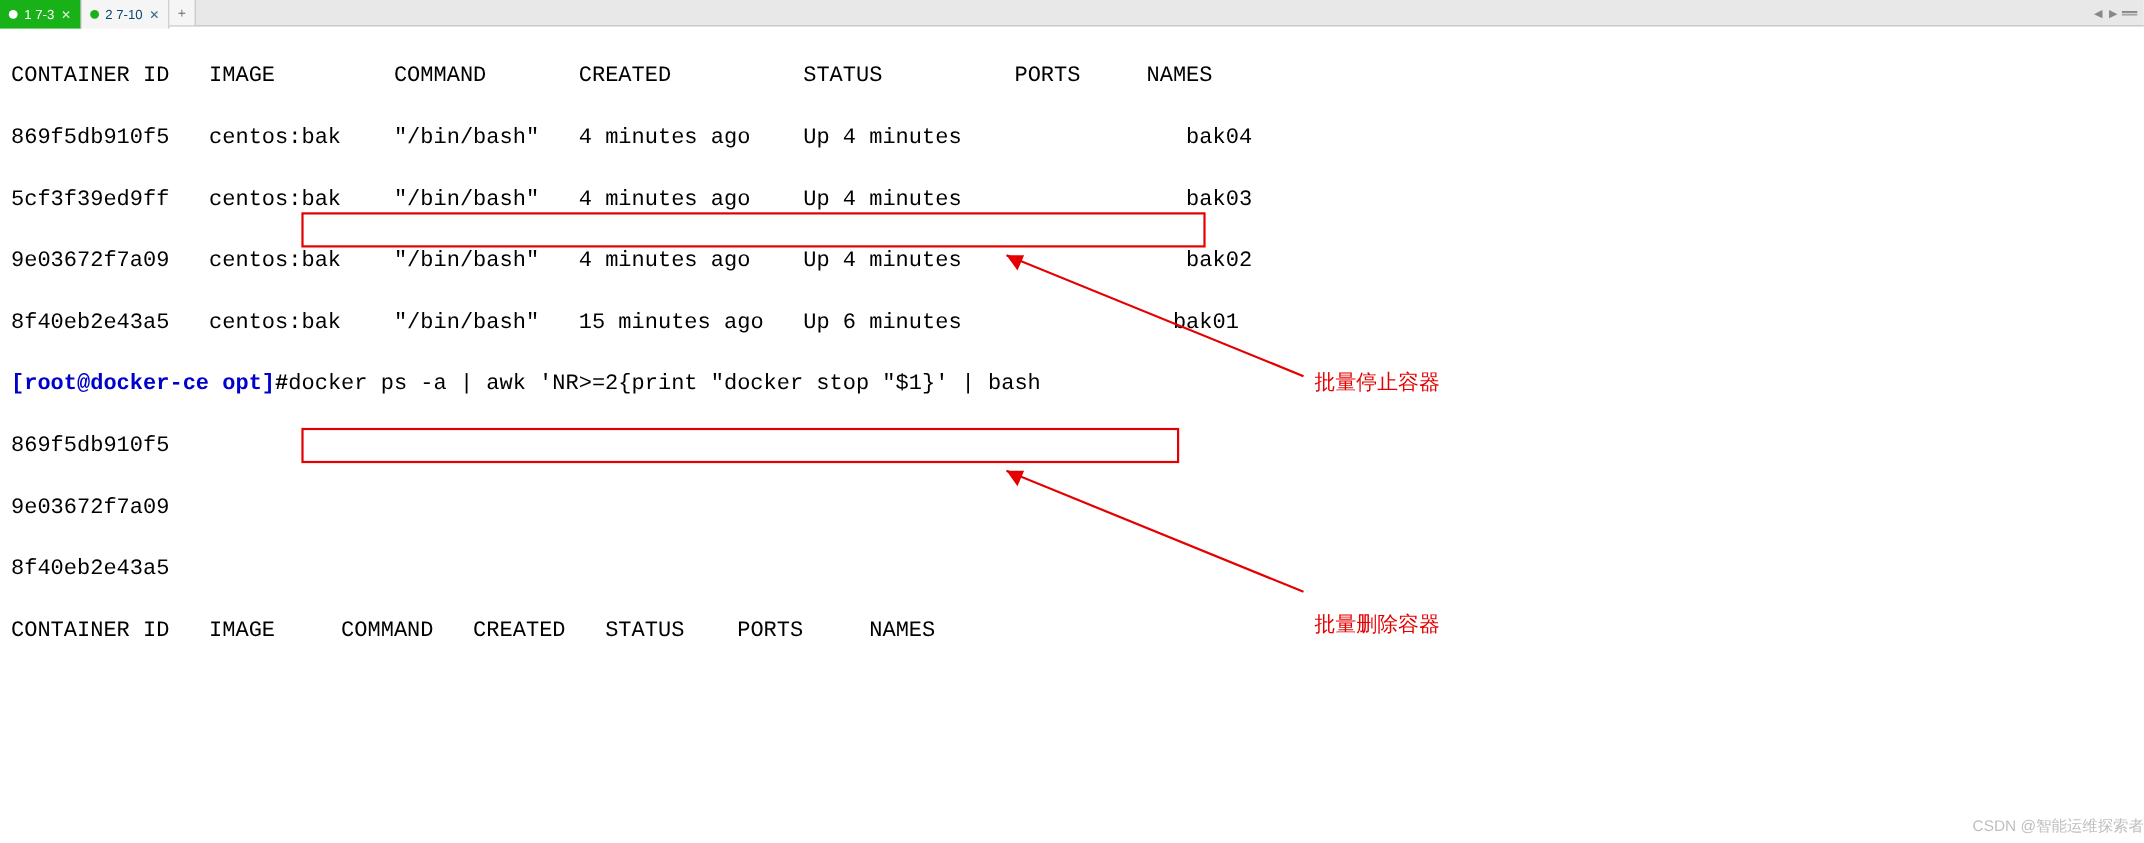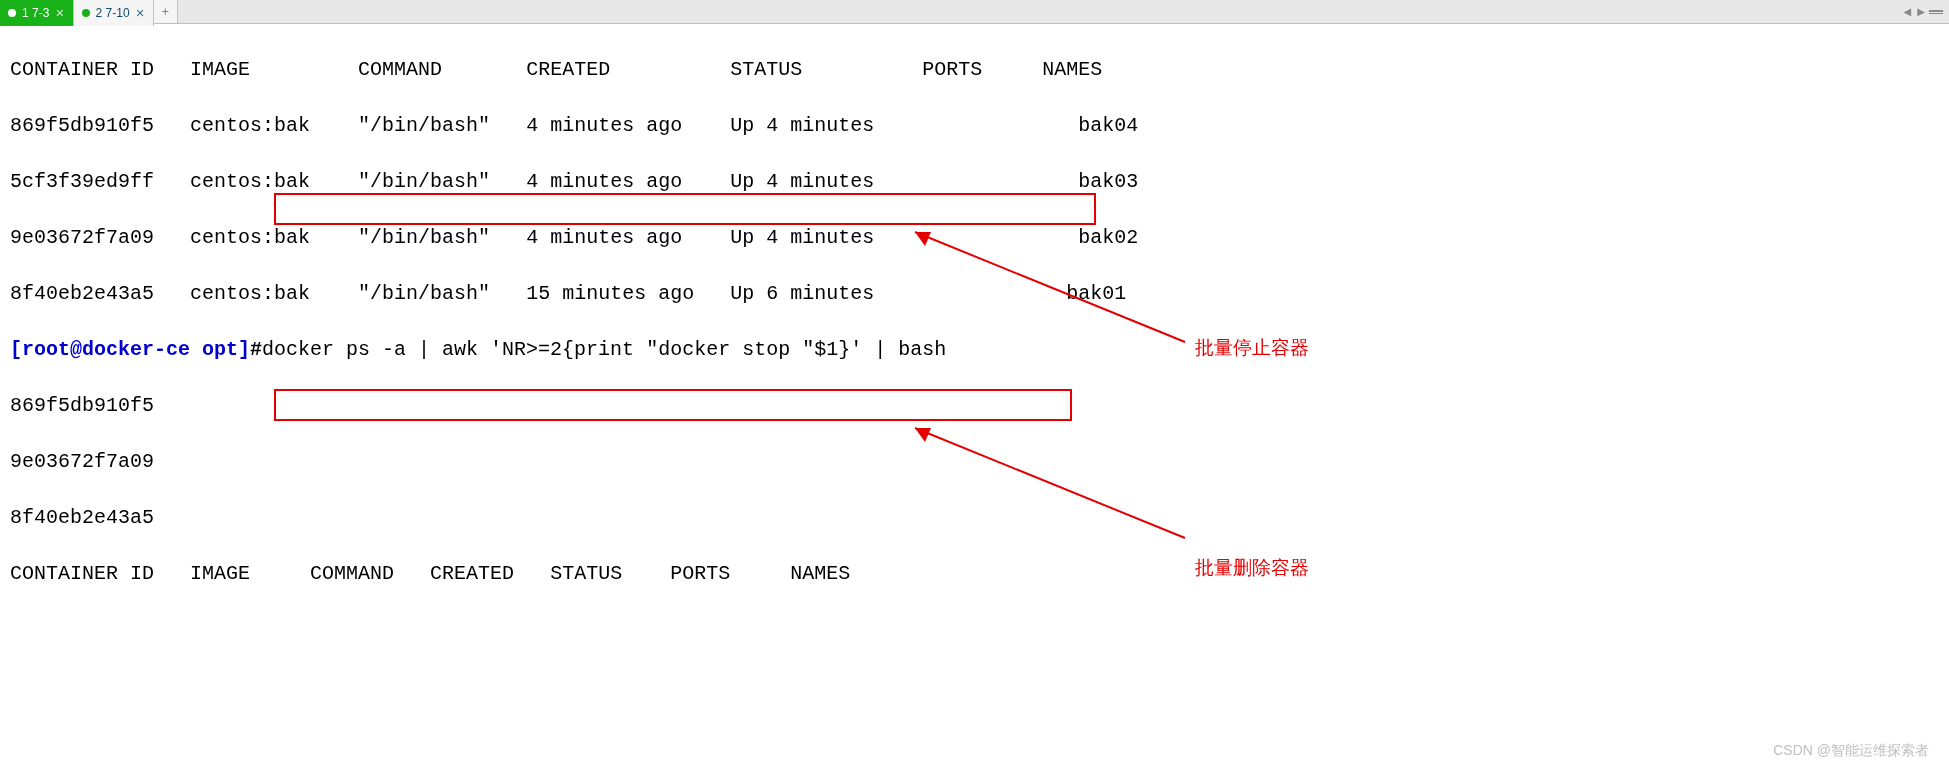--- a/index.html
+++ b/index.html
@@ -70,21 +70,21 @@
   .arrow polygon { fill:#e40000; }
 
   .anno {
     position:absolute;
     color:#e40000;
     font-family: "Microsoft YaHei","SimSun",Arial,sans-serif;
     font-size:19px;
   }
 
   .watermark {
-    position:absolute; right:20px; bottom:6px;
+    position:absolute; right:0; bottom:6px;
     font-family: "Microsoft YaHei",Arial,sans-serif;
     font-size:14px; color:#bfbfbf;
   }
 
   
 </style>
 </head>
 <body>
 
 <div class="tabbar">

